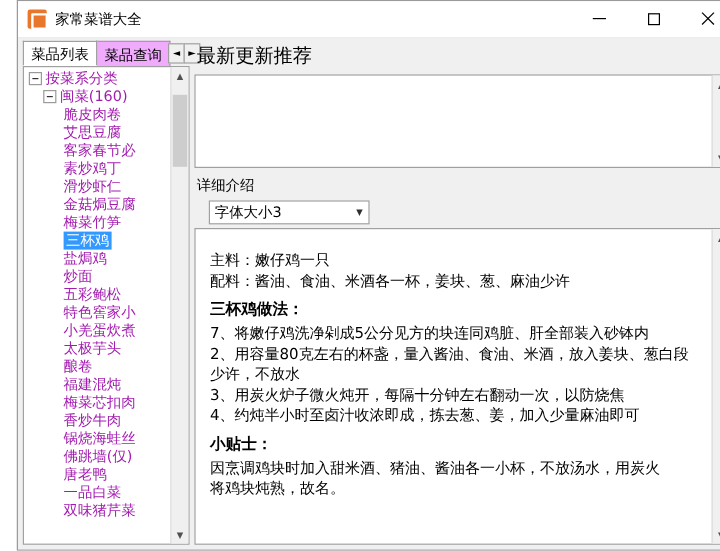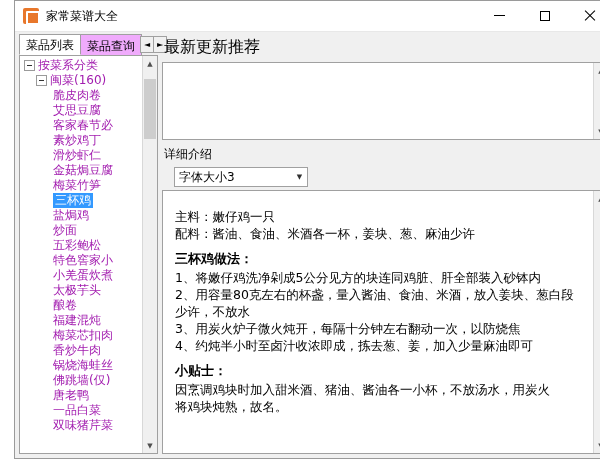--- a/index.html
+++ b/index.html
@@ -407,21 +407,21 @@
           <span class="carrow">▼</span>
         </div>
       </div>
 
       <div class="content-box">
         <div class="content-body">
           <div class="blank"></div>
           <p>主料：嫩仔鸡一只</p>
           <p>配料：酱油、食油、米酒各一杯，姜块、葱、麻油少许</p>
           <div class="hd">三杯鸡做法：</div>
-          <p>1、将嫩仔鸡洗净剁成5公分见方的块连同鸡脏、肝全部装入砂钵内</p>
+          <p>7、将嫩仔鸡洗净剁成5公分见方的块连同鸡脏、肝全部装入砂钵内</p>
           <p>2、用容量80克左右的杯盏，量入酱油、食油、米酒，放入姜块、葱白段少许，不放水</p>
           <p>3、用炭火炉子微火炖开，每隔十分钟左右翻动一次，以防烧焦</p>
           <p>4、约炖半小时至卤汁收浓即成，拣去葱、姜，加入少量麻油即可</p>
           <div class="hd">小贴士：</div>
           <p>因烹调鸡块时加入甜米酒、猪油、酱油各一小杯，不放汤水，用炭火</p>
           <p>将鸡块炖熟，故名。</p>
         </div>
         <div class="vscroll">
           <div class="arrow">▲</div>
           <div class="track"></div>

